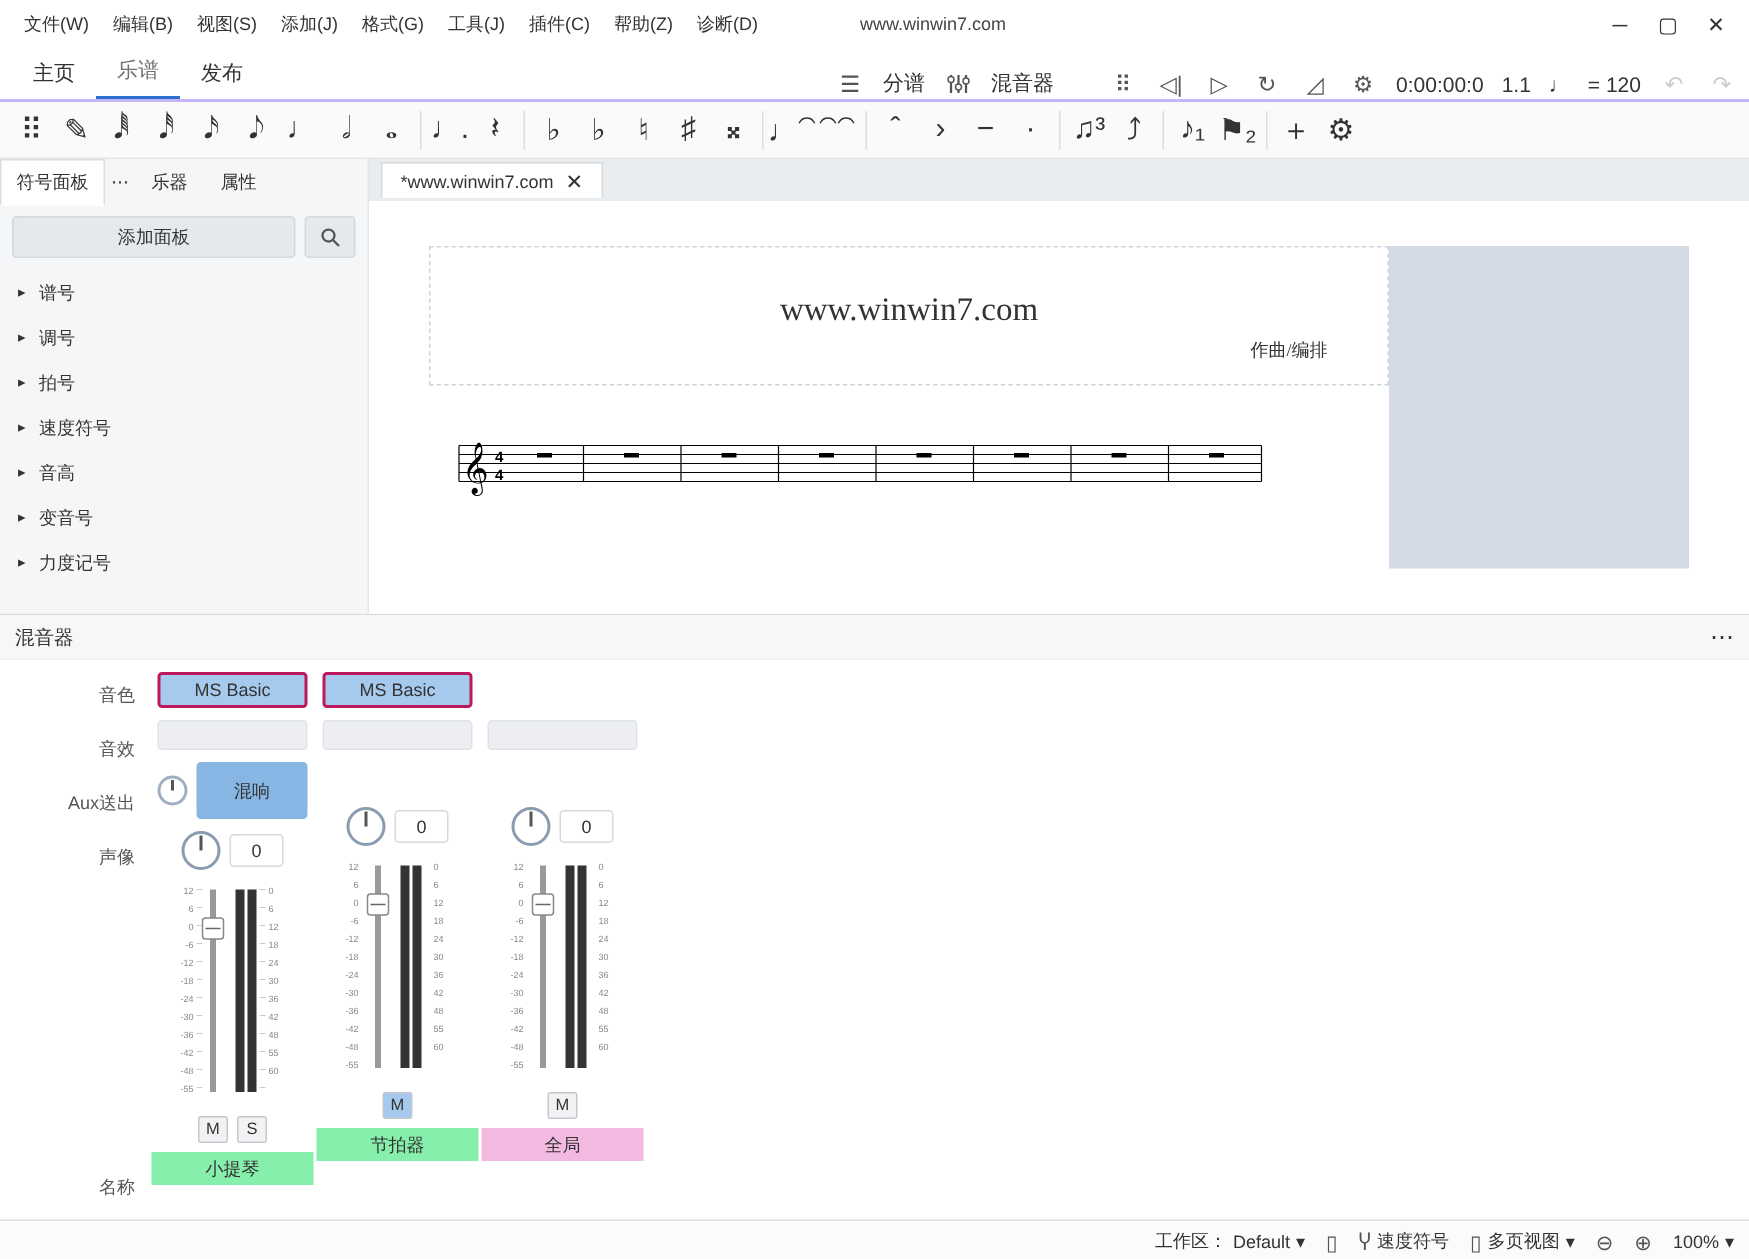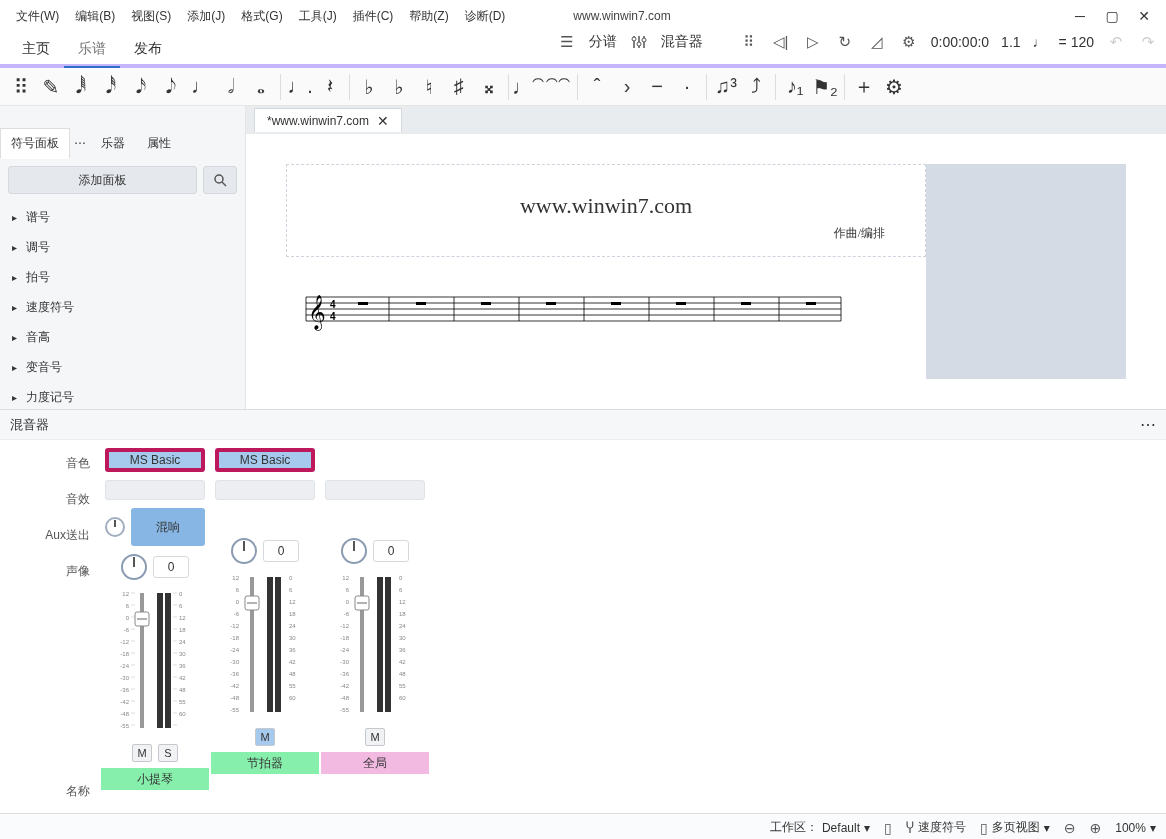--- a/index.html
+++ b/index.html
@@ -2,32 +2,32 @@
 <html><head>
 <meta charset="utf-8">
 <style>
 * { margin:0; padding:0; box-sizing:border-box; font-family:"Microsoft YaHei","Segoe UI",sans-serif; }
 body { background:#fff; width:1166px; height:839px; overflow:hidden; font-size:12px; color:#333; }
 .menubar { height:26px; display:flex; align-items:center; padding:16px 8px; }
 .menubar .mi { padding:4px 8px; cursor:pointer; font-size:12px; }
 .menubar .url { margin-left:60px; color:#444; font-size:12px; }
 .winctrl { margin-left:auto; display:flex; gap:4px; }
 .winctrl span { width:28px; height:20px; display:flex; align-items:center; justify-content:center; cursor:pointer; font-size:14px; }
-.tabrow { height:36px; display:flex; align-items:flex-start; padding:0 8px; border-bottom:4px solid #c4b5fd; }
+.tabrow { height:36px; display:flex; align-items:flex-end; padding:0 8px; border-bottom:2px solid #c4b5fd; }
 .tabrow .tab { padding:8px 14px; font-size:14px; cursor:pointer; }
 .tabrow .tab.active { border-bottom:2px solid #2e6dd0; color:#737373; }
 .tabrow .rgroup { display:flex; align-items:center; gap:12px; margin-left:auto; }
 .tabrow .rgroup .ico { width:20px; height:20px; display:flex; align-items:center; justify-content:center; cursor:pointer; font-size:15px; color:#555; }
 .tabrow .rgroup .txt { font-size:14px; color:#333; }
 .toolbar2 { height:38px; display:flex; align-items:center; padding:0 6px; border-bottom:1px solid #e5e5e5; background:#fafafa; }
 .toolbar2 .tb { width:30px; height:30px; display:flex; align-items:center; justify-content:center; cursor:pointer; font-size:20px; color:#333; }
 .toolbar2 .sep { width:1px; height:26px; background:#ddd; margin:0 4px; }
 .mainrow { display:flex; height:303px; }
 .leftpanel { width:302px; background:#f5f6f8; border-right:1px solid #e5e5e5; display:flex; flex-direction:column; }
-.lp-tabs { display:flex; height:30px; align-items:center;margin-top:22px; }
+.lp-tabs { display:flex; height:30px; align-items:center; }
 .lp-tabs .lpt { padding:6px 10px; font-size:12px; cursor:pointer; border:1px solid transparent; }
 .lp-tabs .lpt.active { background:#fff; border:1px solid #ddd; border-bottom-color:#fff; }
 .lp-tabs .dots { padding:0 4px; cursor:pointer; }
 .lp-add { display:flex; gap:6px; padding:8px; }
 .lp-add .addbtn { flex:1; height:28px; background:#e5e8ec; border:1px solid #d5d8dc; display:flex; align-items:center; justify-content:center; cursor:pointer; border-radius:3px; }
 .lp-add .srch { width:34px; height:28px; background:#e5e8ec; border:1px solid #d5d8dc; display:flex; align-items:center; justify-content:center; cursor:pointer; border-radius:3px; }
 .lp-list { flex:1; overflow:auto; }
 .lp-item { height:30px; display:flex; align-items:center; padding:0 12px; cursor:pointer; }
 .lp-item .arr { width:14px; font-size:10px; }
 .score-area { flex:1; display:flex; flex-direction:column; background:#fff; }
@@ -42,21 +42,21 @@
 .staff-wrap { margin-top:30px; }
 .staff-wrap svg { width:560px; height:50px; }
 .score-side { width:200px; background:#d5dbe4; }
 .mixer-hdr { height:30px; display:flex; align-items:center; padding:0 10px; border-top:1px solid #ddd; background:#f6f7f8; font-size:13px; }
 .mixer-hdr .mdots { margin-left:auto; cursor:pointer; font-size:16px; }
 .mixer-body { height:374px; display:flex; background:#fff; border-top:1px solid #eee; }
 .mixer-labels { width:100px; display:flex; flex-direction:column; align-items:flex-end; padding-right:10px; padding-top:12px; gap:14px; font-size:12px; color:#555; }
 .mixer-labels div { height:22px; display:flex; align-items:center; }
 .mixer-labels .gap { height:170px; }
 .mixer-chan { width:110px; display:flex; flex-direction:column; align-items:center; padding-top:8px; }
-.msb { width:100px; height:24px; background:#a6caed; border:4px solid #be185d; display:flex; align-items:center; justify-content:center; font-size:12px; margin-bottom:8px; cursor:pointer; border-radius:3px; }
+.msb { width:100px; height:24px; background:#a6caed; border:2px solid #be185d; display:flex; align-items:center; justify-content:center; font-size:12px; margin-bottom:8px; cursor:pointer; border-radius:3px; }
 .effslot { width:100px; height:20px; background:#eceef1; border:1px solid #dfe2e6; margin-bottom:8px; border-radius:3px; }
 .auxrow { display:flex; gap:6px; margin-bottom:8px; align-items:center; justify-content:center; width:100px; }
 .knob-sm { width:20px; height:20px; border-radius:50%; border:2px solid #a0aec0; position:relative; background:#fff; }
 .knob-sm::after { content:''; position:absolute; width:2px; height:7px; background:#555; left:50%; top:1px; transform:translateX(-50%); }
 .revbtn { flex:1; height:38px; background:#87b6e4; display:flex; align-items:center; justify-content:center; font-size:12px; border-radius:3px; cursor:pointer; }
 .panrow { display:flex; gap:6px; align-items:center; justify-content:center; width:100px; margin-bottom:8px; }
 .knob-med { width:26px; height:26px; border-radius:50%; border:2px solid #8a9bb2; position:relative; background:#fff; }
 .knob-med::after { content:''; position:absolute; width:2px; height:10px; background:#555; left:50%; top:1px; transform:translateX(-50%); }
 .panval { width:36px; height:22px; border:1px solid #d5d8dc; display:flex; align-items:center; justify-content:center; font-size:12px; border-radius:3px; }
 .fader { width:100px; height:150px; position:relative; }

